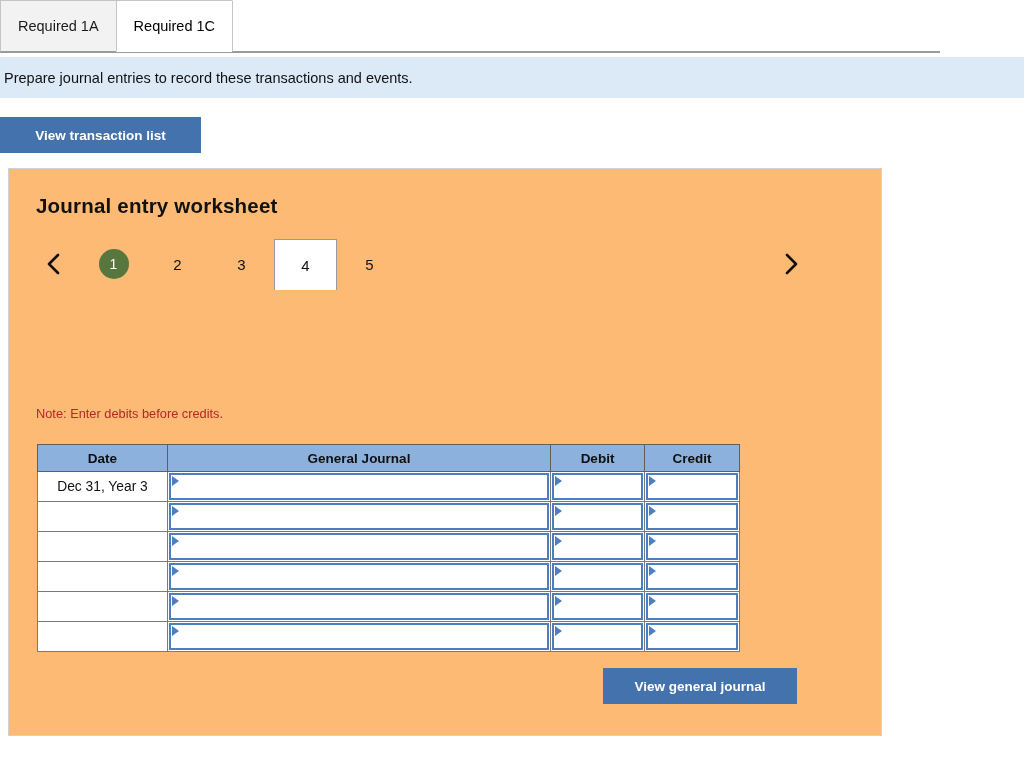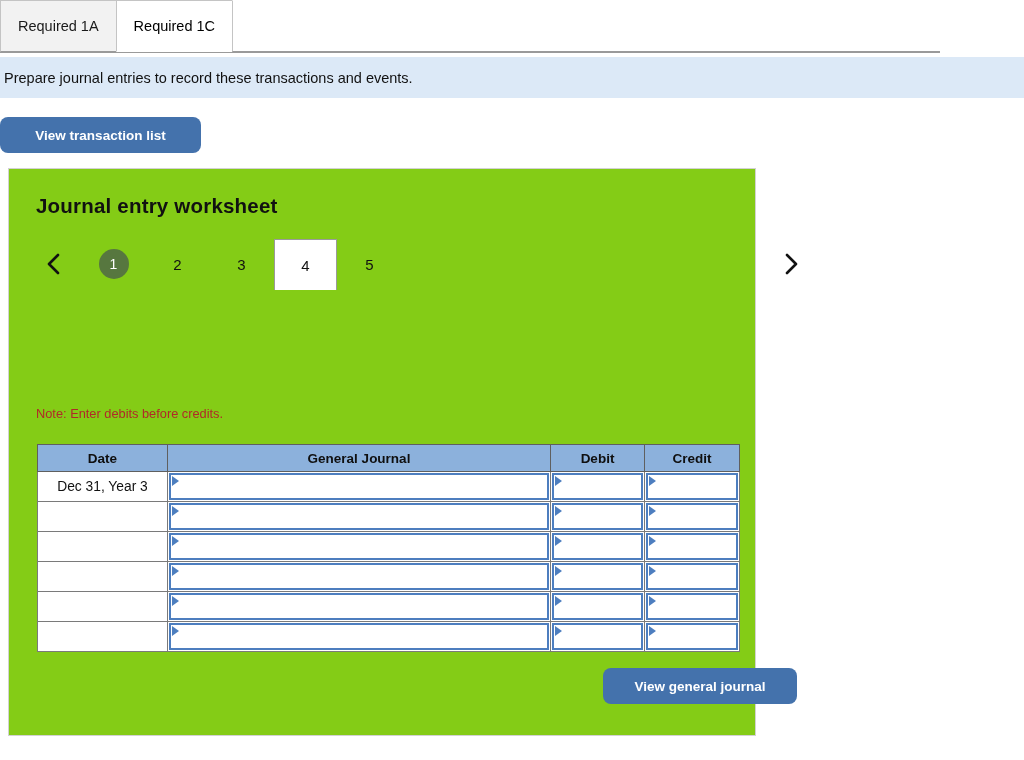--- a/index.html
+++ b/index.html
@@ -60,39 +60,39 @@
     padding-left: 4px;
     font-size: 14.5px;
     color: #111;
   }
 
   
   .btn {
     background: #4472ac;
     color: #ffffff;
     border: none;
-    border-radius: 8px;
+    border-radius: 0;
     font-family: "Liberation Sans", sans-serif;
     font-weight: bold;
     font-size: 13.5px;
     cursor: pointer;
     display: flex; align-items: center; justify-content: center;
     padding: 12px;
   }
   .btn-view-tx {
     position: absolute; left: 0; top: 117px;
     width: 201px; height: 36px;
   }
 
   
   .card {
     position: absolute;
     left: 8px; top: 168px;
-    width: 748px; height: 568px;
-    background: #84cc16;
+    width: 874px; height: 568px;
+    background: #fdba74;
     border: 1px solid #d2d2d2;
   }
   .card-title {
     position: absolute; left: 27px; top: 25px;
     font-size: 20.5px; font-weight: bold; color: #111;
     letter-spacing: .2px;
   }
 
   
   .pager {

